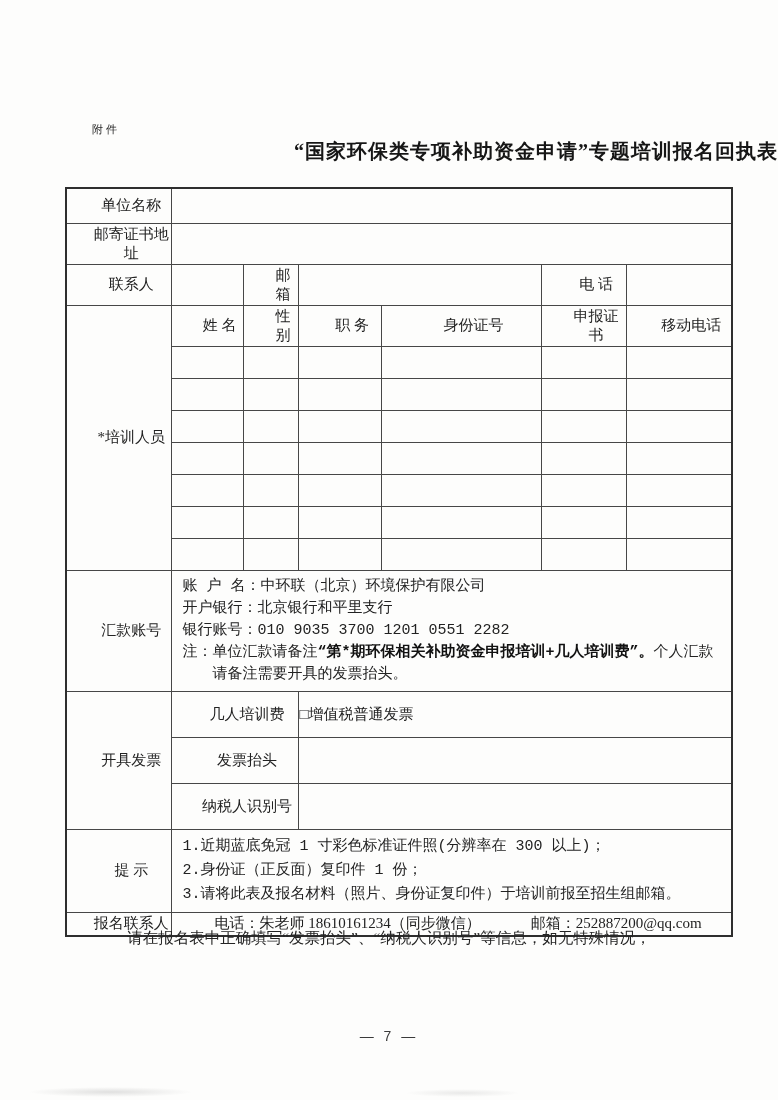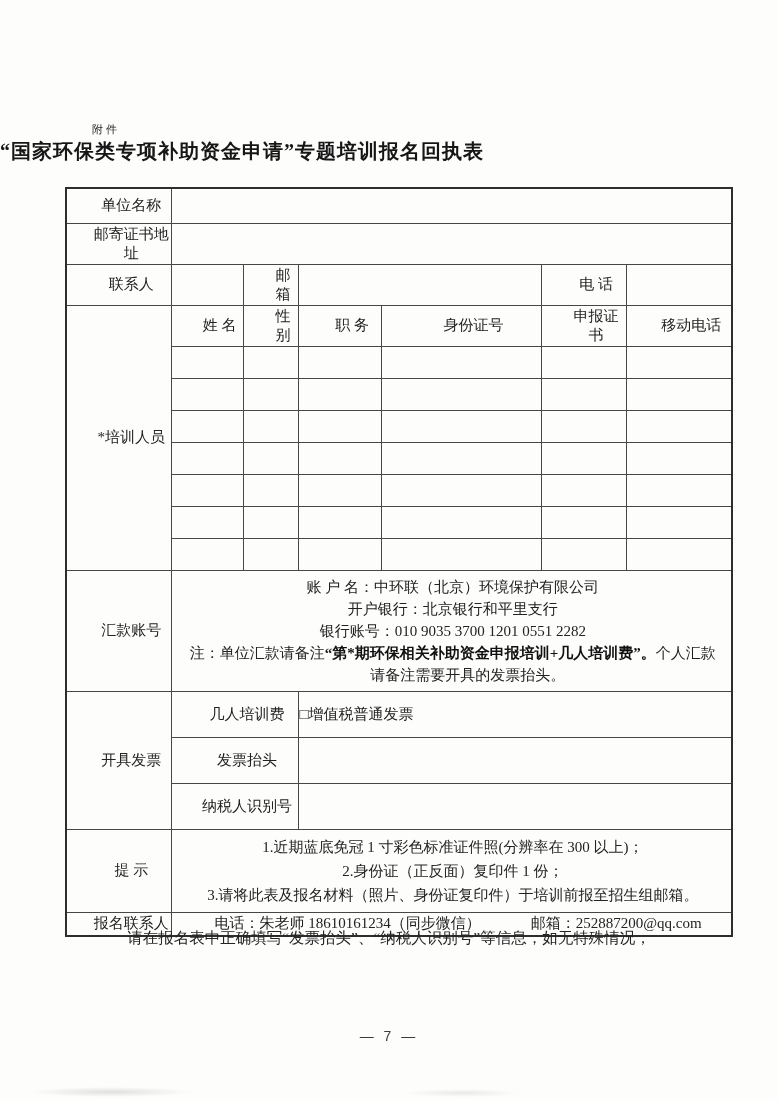--- a/index.html
+++ b/index.html
@@ -10,40 +10,40 @@
     font-family:"Liberation Serif","DejaVu Serif",serif;
     color:#1f1f1f;
     overflow:hidden;
   }
   .attachment {
     position:absolute; left:92px; top:86px;
     font-size:11px; letter-spacing:3px;margin-top:36px;
   }
   .title {
     position:absolute; left:0; top:138px; width:100%;
-    margin:0; text-align:left;
+    margin:0; text-align:right;
     font-size:20px; font-weight:bold; letter-spacing:1px;
     color:#161616;
   }
   table.form-table {
     position:absolute; left:65px; top:187px;
     width:666px;
     border-collapse:collapse; table-layout:fixed;
     border:2px solid #2e2e2e;
   }
   .form-table td {
     border:1px solid #474747;
     font-size:15px;
     color:#222;
     vertical-align:middle;
     overflow:hidden;
   }
   .lbl { text-align:center;padding-left:26px; }
   .blank { background:transparent; }
-  .txt { padding:5px 8px 5px 11px; text-align:center; }
+  .txt { padding:5px 8px 5px 11px; text-align:left;font-family:Liberation Mono, monospace; }
   .remit { line-height:22px; }
   .remit .hang { padding-left:2em; text-indent:-2em; }
   .remit b { font-weight:bold; color:#111; }
   .tips { line-height:24px; }
   .ctr { text-align:left; }
   .contact-row {
     display:flex; align-items:center;
     padding-left:42px; gap:50px;
     font-size:15px;
   }

